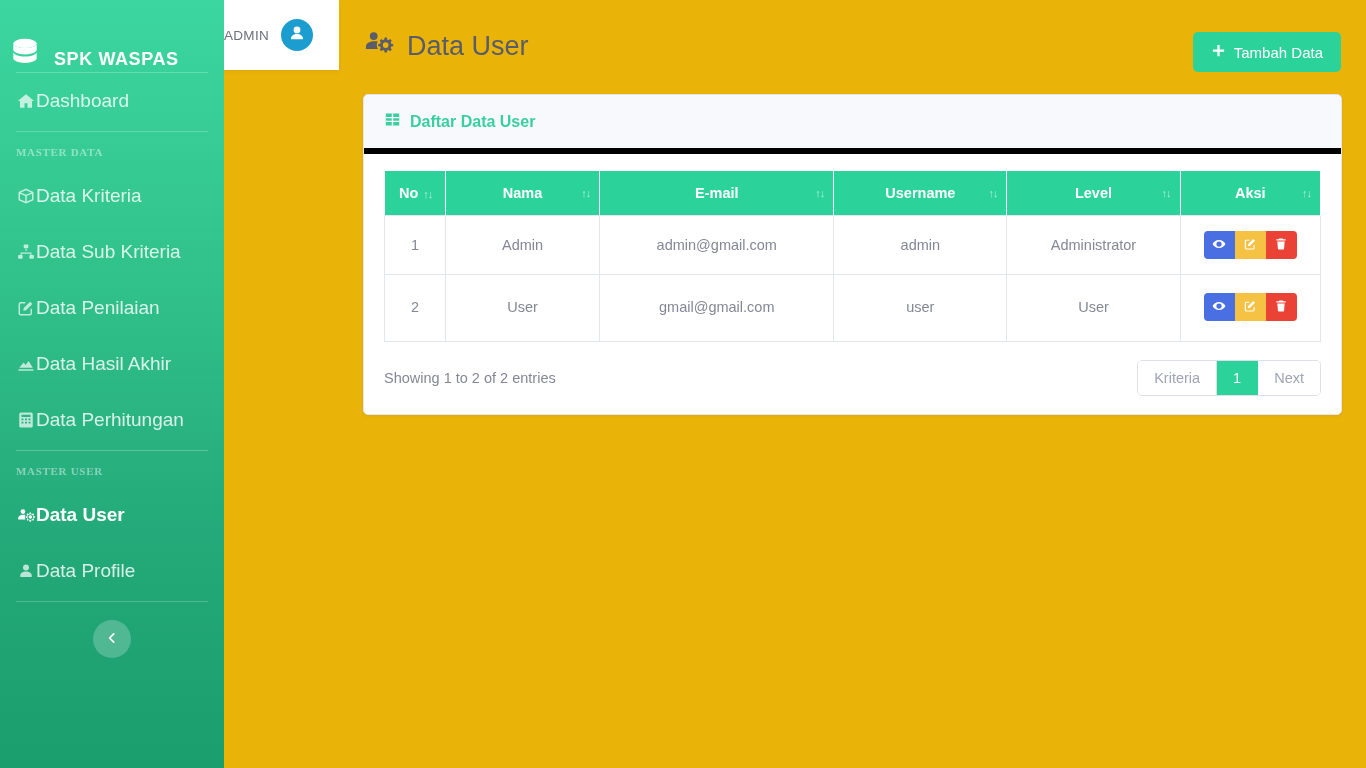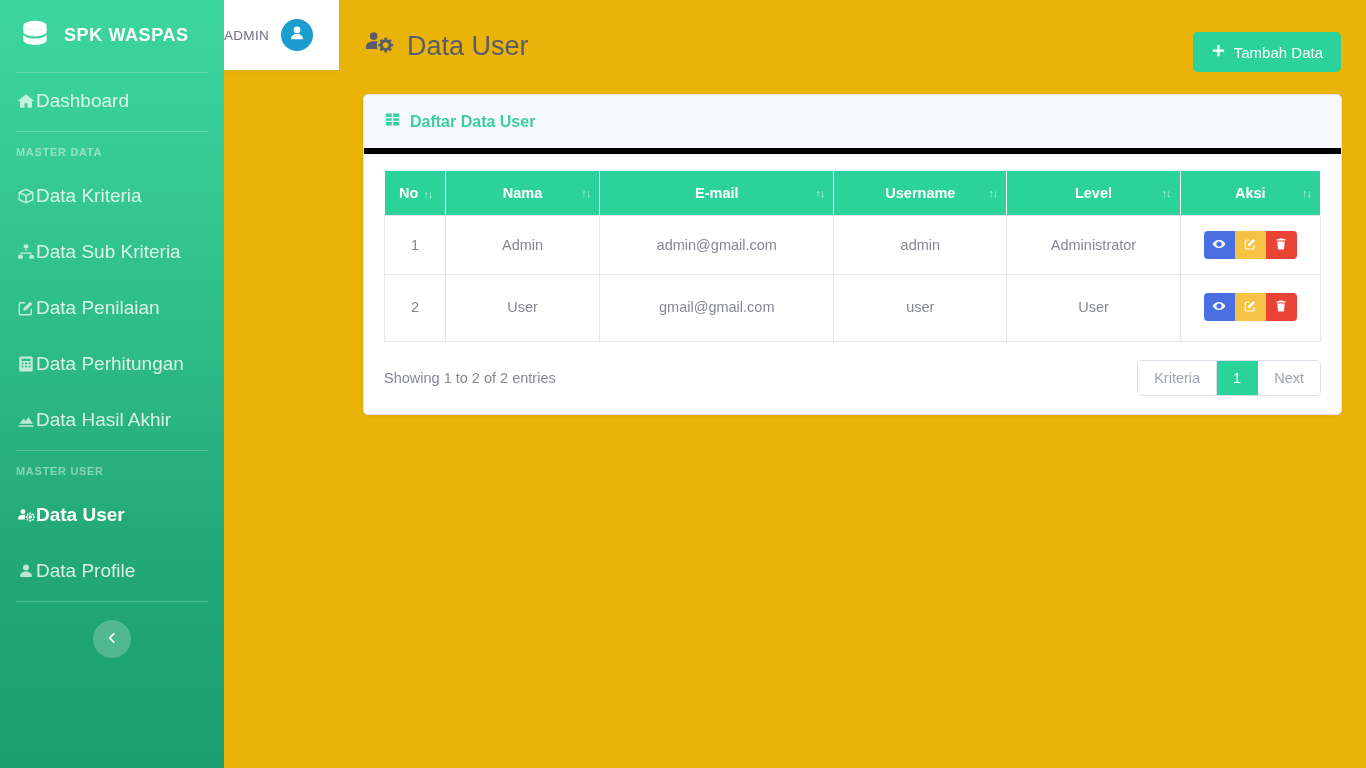--- a/index.html
+++ b/index.html
@@ -19,22 +19,22 @@
     min-width: 224px;
     height: 768px;
     background: linear-gradient(180deg, #3cd6a0 0%, #34c78f 28%, #23a878 72%, #1a9e6e 100%);
     position: relative;
     overflow: hidden;
     color: #ffffff;
   }
   .brand {
     height: 70px;
     display: flex;
-    align-items: center;
-    padding-left: 18px;
+    align-items: flex-end;
+    padding-left: 8px;
     gap: 12px;
   }
   .brand-icon { width: 34px; height: 34px; display: block; }
   .brand-text {
     font-size: 18px;
     font-weight: bold;
     letter-spacing: 0.6px;
     color: #ffffff;
   }
   .side-divider {
@@ -59,20 +59,21 @@
     flex: 0 0 20px;
   }
   .nav-item.active { color: #ffffff; font-weight: bold; }
   .nav-item.active .nav-ico { opacity: 1; }
   .nav-heading {
     font-size: 11px;
     font-weight: bold;
     letter-spacing: 0.7px;
     color: rgba(255,255,255,0.45);
     padding: 14px 0 10px 16px;
+    font-family: Liberation Serif, serif;
   }
   .collapse-wrap { display: flex; justify-content: center; padding-top: 18px; }
   .collapse-btn {
     width: 38px; height: 38px;
     border-radius: 50%;
     background: rgba(255,255,255,0.22);
     border: none;
     display: flex; align-items: center; justify-content: center;
     cursor: pointer;
     color: #ffffff;
@@ -359,34 +360,34 @@
           <path d="M19 13v6a2 2 0 0 1-2 2H5a2 2 0 0 1-2-2V7a2 2 0 0 1 2-2h6"></path>
           <path d="M17.5 3.5l3 3L12 15l-3.6.6.6-3.6 8.5-8.5z" fill="currentColor" stroke="none"></path>
         </svg>
       </span>
       <span>Data Penilaian</span>
     </div>
 
     <div class="nav-item">
       <span class="nav-ico">
         <svg viewBox="0 0 24 24" width="18" height="18" fill="currentColor">
-          <path d="M5 2h14a2 2 0 0 1 2 2v16a2 2 0 0 1-2 2H5a2 2 0 0 1-2-2V4a2 2 0 0 1 2-2zm1 3v3h12V5H6zm0 5v2.2h2.6V10H6zm4.7 0v2.2h2.6V10h-2.6zm4.7 0v2.2H18V10h-2.6zM6 14.3v2.2h2.6v-2.2H6zm4.7 0v2.2h2.6v-2.2h-2.6zm4.7 0v2.2H18v-2.2h-2.6z"></path>
-        </svg>
-      </span>
-      <span>Data Perhitungan</span>
-    </div>
-
-    <div class="nav-item">
-      <span class="nav-ico">
-        <svg viewBox="0 0 24 24" width="18" height="18" fill="currentColor">
           <path d="M2 19h20v2H2z"></path>
           <path d="M3 17h18l-5.5-9-4 5.2L9 10l-6 7z"></path>
         </svg>
       </span>
       <span>Data Hasil Akhir</span>
+    </div>
+
+    <div class="nav-item">
+      <span class="nav-ico">
+        <svg viewBox="0 0 24 24" width="18" height="18" fill="currentColor">
+          <path d="M5 2h14a2 2 0 0 1 2 2v16a2 2 0 0 1-2 2H5a2 2 0 0 1-2-2V4a2 2 0 0 1 2-2zm1 3v3h12V5H6zm0 5v2.2h2.6V10H6zm4.7 0v2.2h2.6V10h-2.6zm4.7 0v2.2H18V10h-2.6zM6 14.3v2.2h2.6v-2.2H6zm4.7 0v2.2h2.6v-2.2h-2.6zm4.7 0v2.2H18v-2.2h-2.6z"></path>
+        </svg>
+      </span>
+      <span>Data Perhitungan</span>
     </div>
 
     <div class="side-divider"></div>
 
     <div class="nav-heading">MASTER USER</div>
 
     <div class="nav-item active">
       <span class="nav-ico">
         <svg viewBox="0 0 24 24" width="19" height="19" fill="currentColor">
           <circle cx="7.5" cy="7" r="3"></circle>

